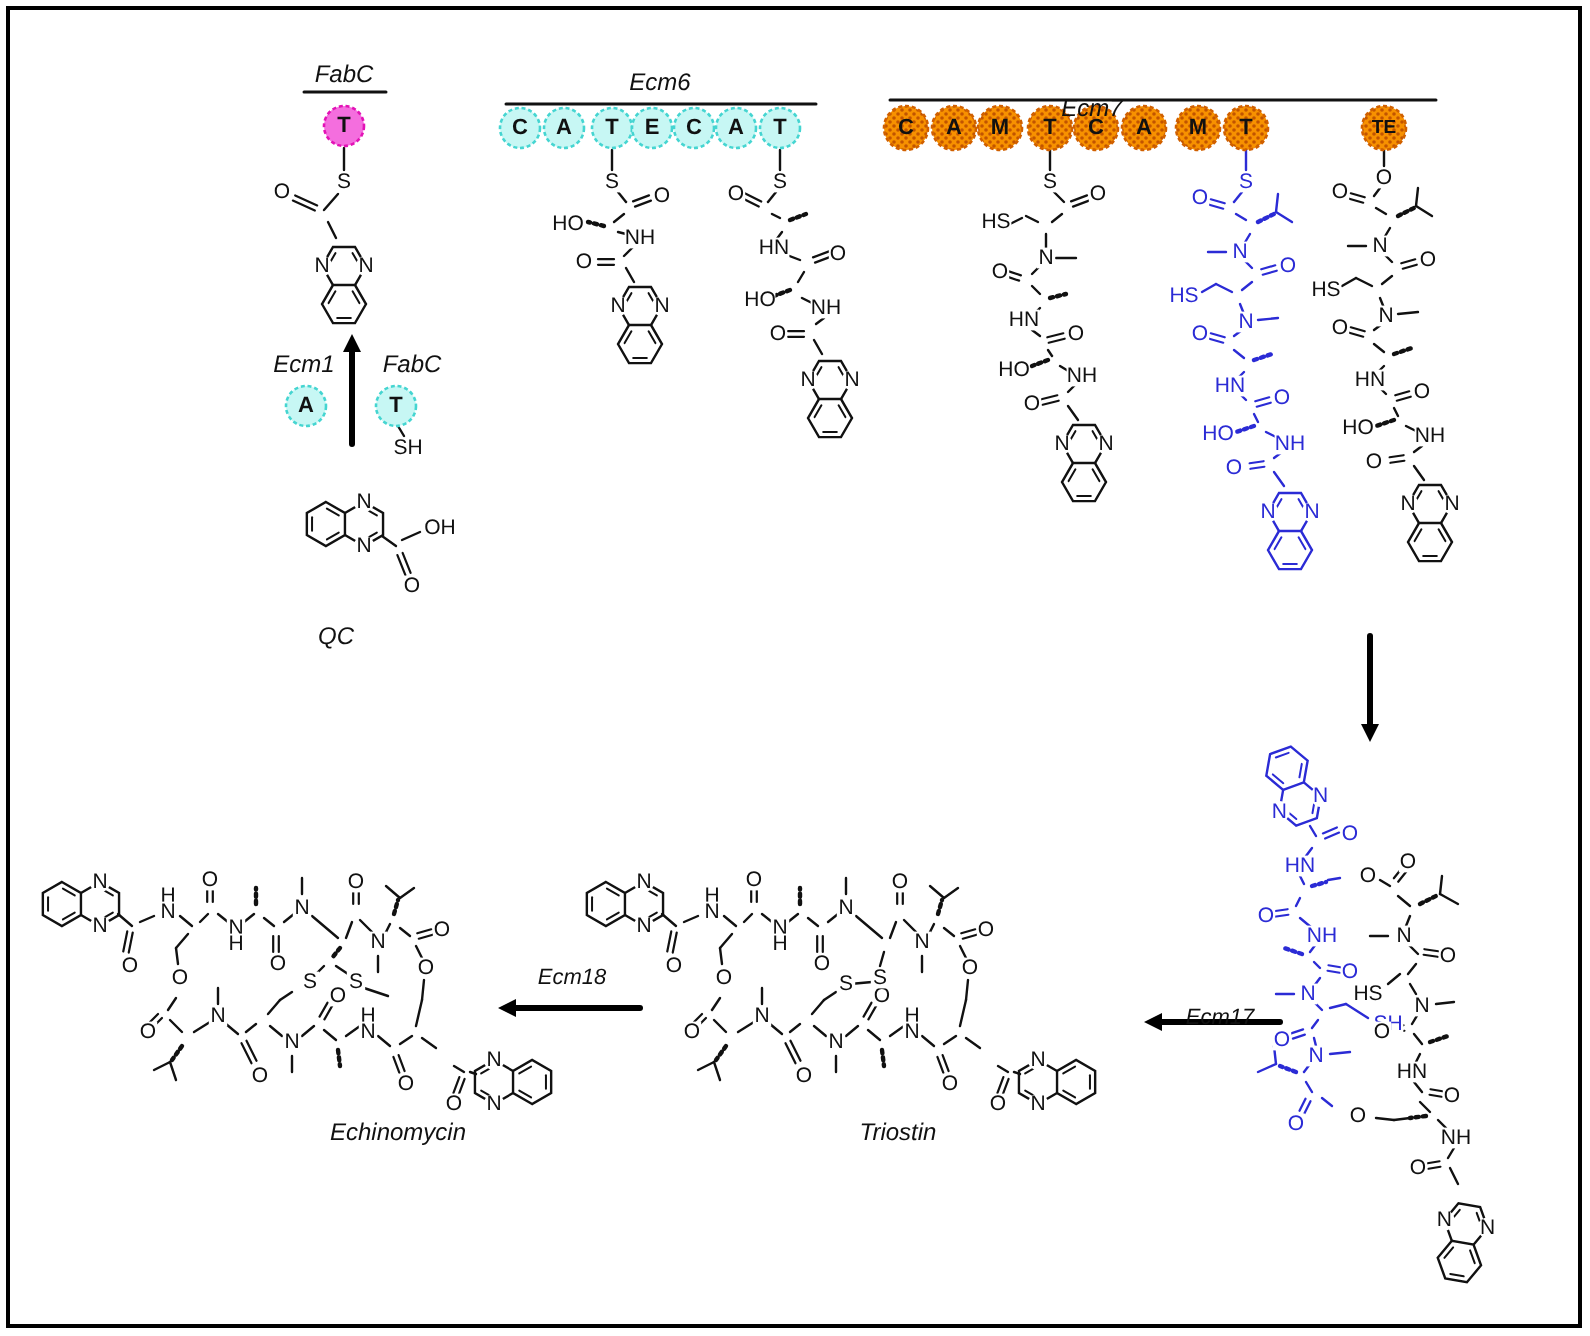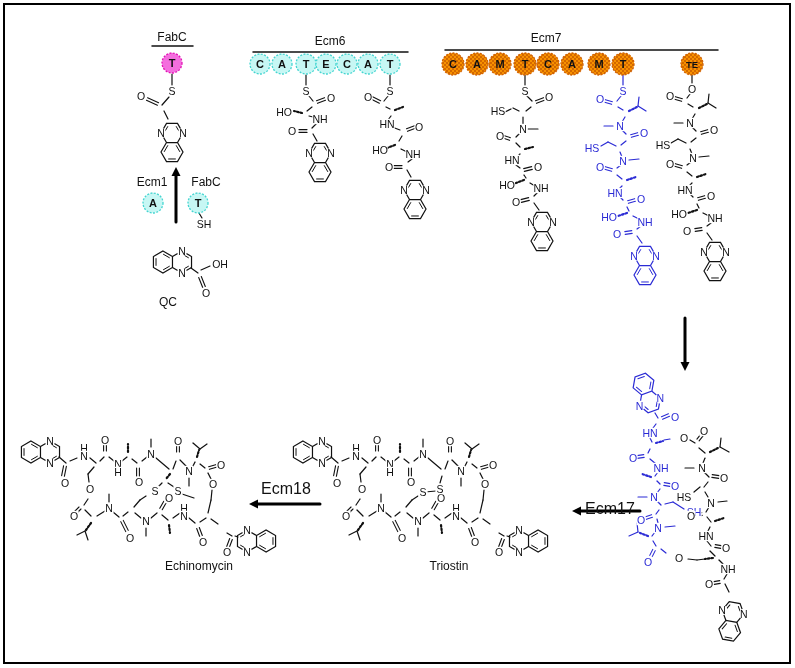--- a/index.html
+++ b/index.html
@@ -1,21 +1,21 @@
 <!DOCTYPE html>
 <html><head>
 <meta charset="utf-8">
 <style>
   html,body{margin:0;padding:0;background:#fff;}
   #canvas{position:relative;width:795px;height:668px;background:#fff;overflow:hidden;
           font-family:"Liberation Sans", sans-serif;}
   #frame{position:absolute;left:3px;top:3px;right:4px;bottom:4px;border:2px solid #000;pointer-events:none;}
   svg{position:absolute;left:0;top:0;}
-  .lbl{position:absolute;transform:translate(-50%,-50%);font-size:12px;color:#111;white-space:nowrap;}
-  .lbl.small{font-size:16px;}
+  .lbl{position:absolute;transform:translate(-50%,-50%);font-size:12px;color:#111;white-space:nowrap;font-style:italic;}
+  .lbl.small{font-size:11px;}
 </style>
 </head>
 <body>
 
 <div id="canvas">
   <div id="frame"></div>
   <svg id="diagram" width="795" height="668" viewBox="0 0 795 668">
     <defs>
       <pattern id="odots" width="4" height="4" patternUnits="userSpaceOnUse">
         <rect width="4" height="4" fill="#f79100"></rect>
@@ -903,21 +903,21 @@
         </g>
         <g>
           <line x1="640" y1="511" x2="578" y2="511" stroke="#000" stroke-width="3" stroke-linecap="round"></line>
           <polygon points="572,511 581,506.5 581,515.5" fill="#000"></polygon>
         </g>
       </g>
   </svg>
 
   <div class="lbl" style="left:172px;top:37px">FabC</div>
   <div class="lbl" style="left:330px;top:41px">Ecm6</div>
-  <div class="lbl" style="left:546px;top:38px">Ecm7</div>
+  <div class="lbl" style="left:546px;top:54px">Ecm7</div>
   <div class="lbl" style="left:152px;top:182px">Ecm1</div>
   <div class="lbl" style="left:206px;top:182px">FabC</div>
-  <div class="lbl" style="left:168px;top:302px">QC</div>
+  <div class="lbl" style="left:168px;top:318px">QC</div>
   <div class="lbl small" style="left:286px;top:489px">Ecm18</div>
   <div class="lbl small" style="left:610px;top:509px">Ecm17</div>
   <div class="lbl" style="left:199px;top:566px">Echinomycin</div>
   <div class="lbl" style="left:449px;top:566px">Triostin</div>
 </div>
 
 </body></html>

